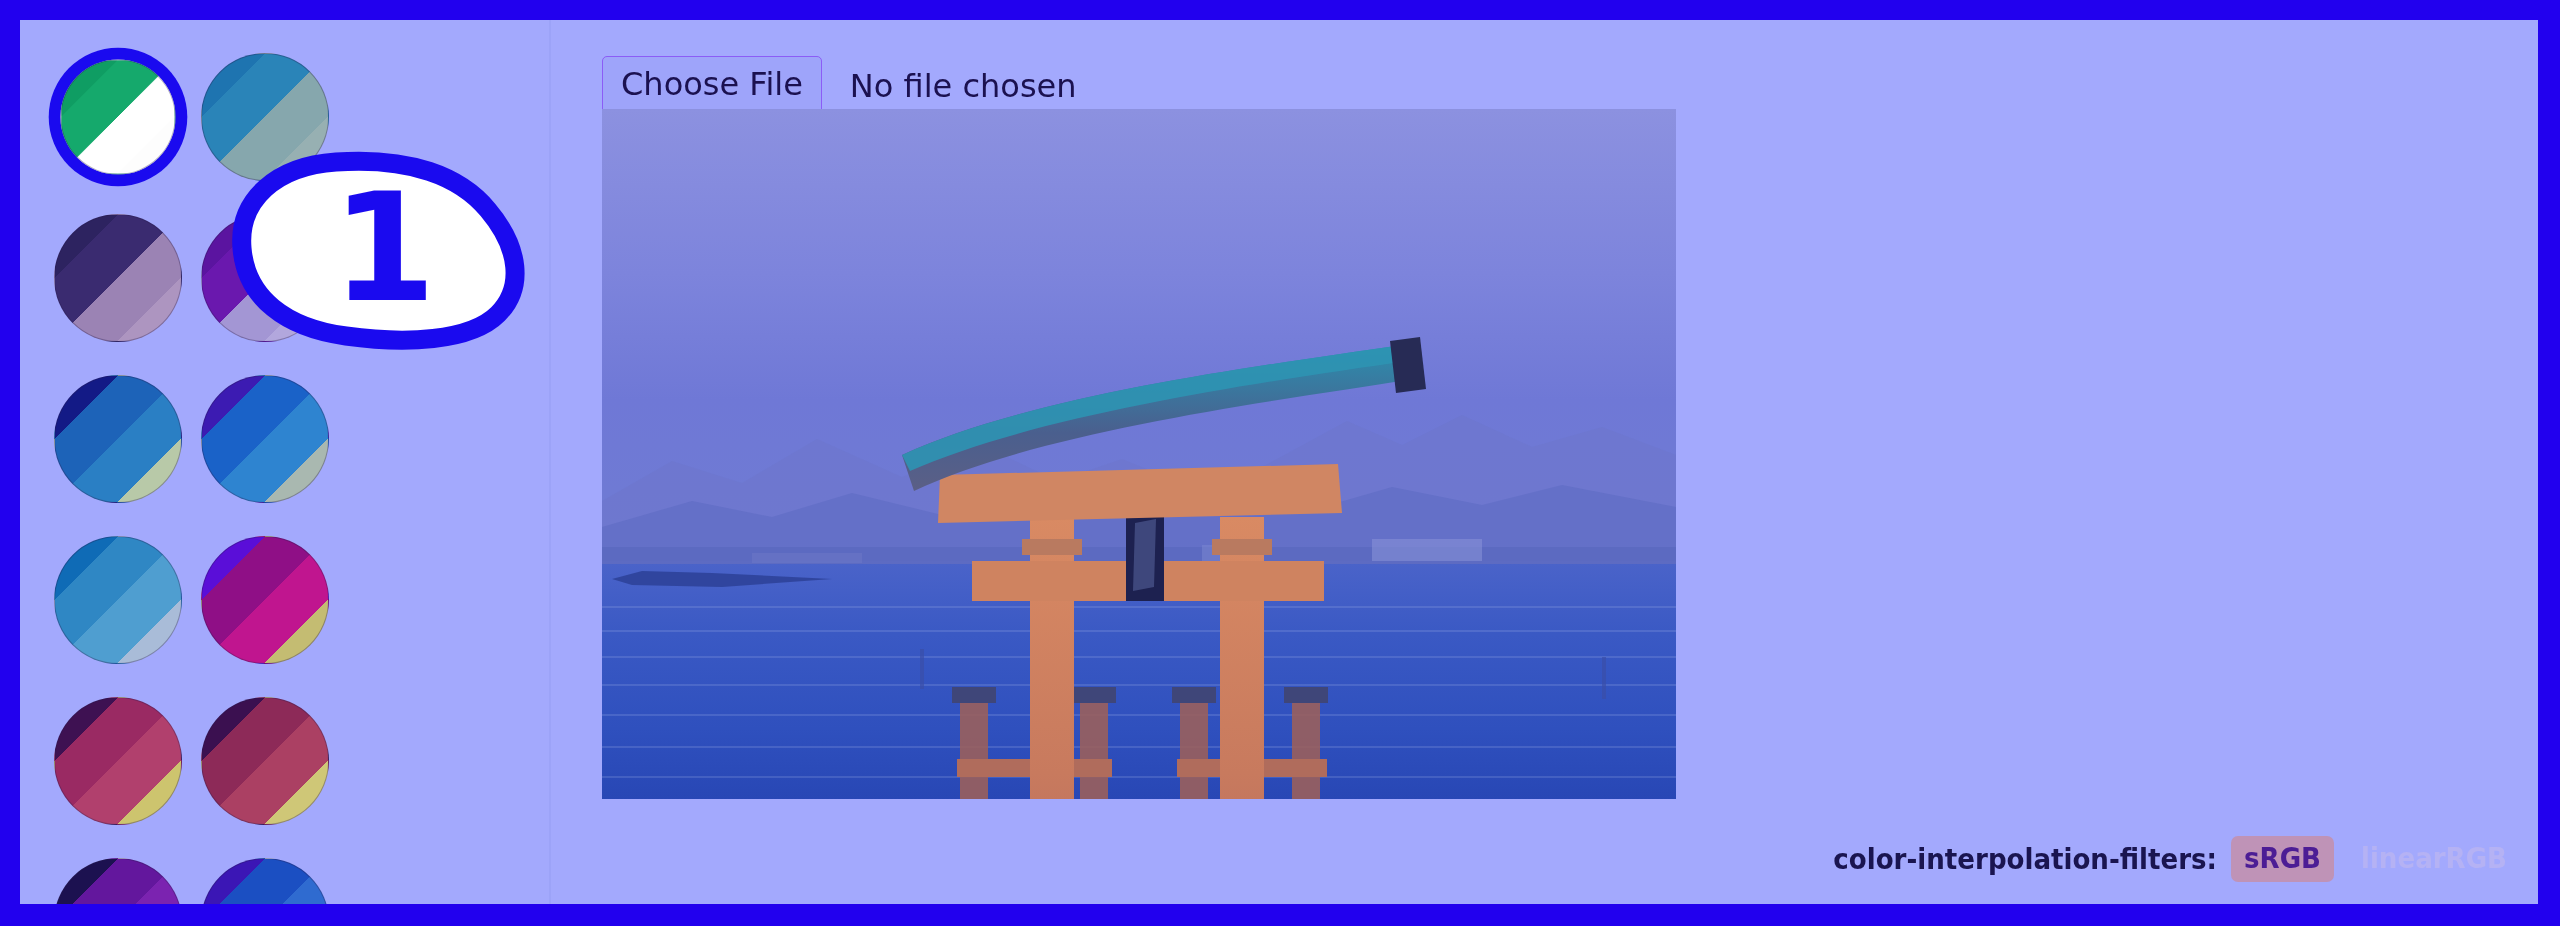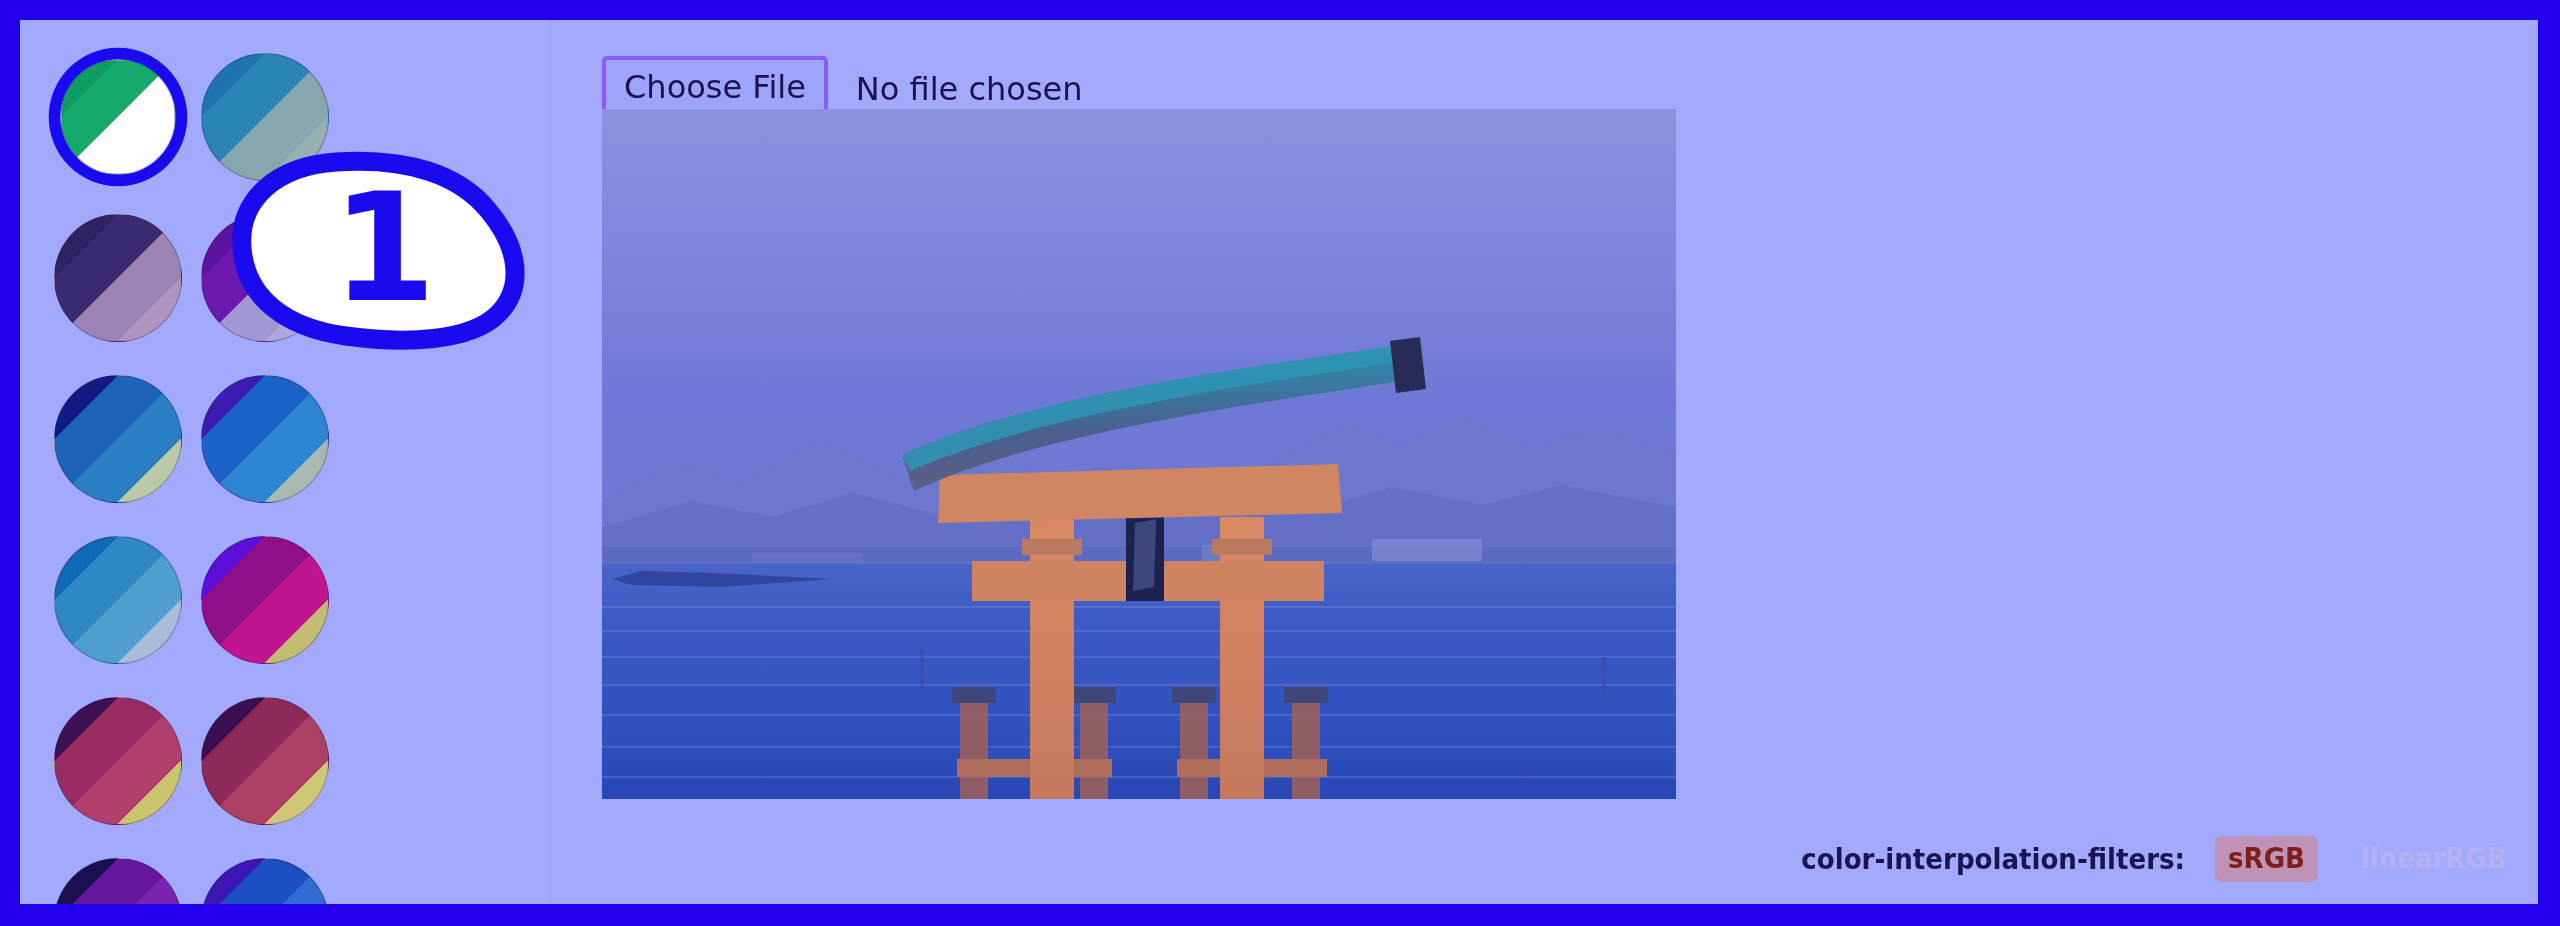--- a/index.html
+++ b/index.html
@@ -84,21 +84,21 @@
     position:relative;
     flex:1 1 auto;
     box-sizing:border-box;
   }
   .file-row{
     position:absolute;left:51px;top:36px;
     display:flex;align-items:center;
   }
   .choose-file-btn{
     background:#9ea4fa;
-    border:4px solid #8b5cf6;
+    border:1px solid #8b5cf6;
     border-radius:5px;
     color:#1b1150;
     font-size:32px;
     line-height:1;
     padding:11px 18px 14px 18px;
     font-family:"DejaVu Sans","Liberation Sans",sans-serif;
     cursor:pointer;
   }
   .file-status{
     margin-left:28px;
@@ -112,33 +112,33 @@
     background:#4d60d8;
     overflow:hidden;
     border:0;
   }
   .preview-image svg{display:block;width:100%;height:100%;}
   .cif-row{
     position:absolute;
     left:0;right:18px;
     bottom:22px;
     display:flex;align-items:center;justify-content:flex-end;
-    gap:30px;
+    gap:14px;
   }
   .cif-label{
     font-size:29px;font-weight:700;color:#1a1550;
     font-family:"DejaVu Sans Condensed","DejaVu Sans","Liberation Sans",sans-serif;
   }
   .cif-opt{
     font-size:29px;font-weight:700;
     font-family:"DejaVu Sans Condensed","DejaVu Sans","Liberation Sans",sans-serif;
     padding:5px 13px 7px 13px;border-radius:7px;
     cursor:pointer;
   }
-  .cif-opt.on{ background:#bf93b7; color:#7f1d1d; }
+  .cif-opt.on{ background:#bf93b7; color:#4c1d95; }
   .cif-opt.off{ background:transparent; color:#b5b2f4; }
 </style>
 </head>
 <body>
 
 <div class="page-frame">
   <div class="app">
 
     <div class="col-palettes">
       <div class="palette-grid" id="palette-grid">

